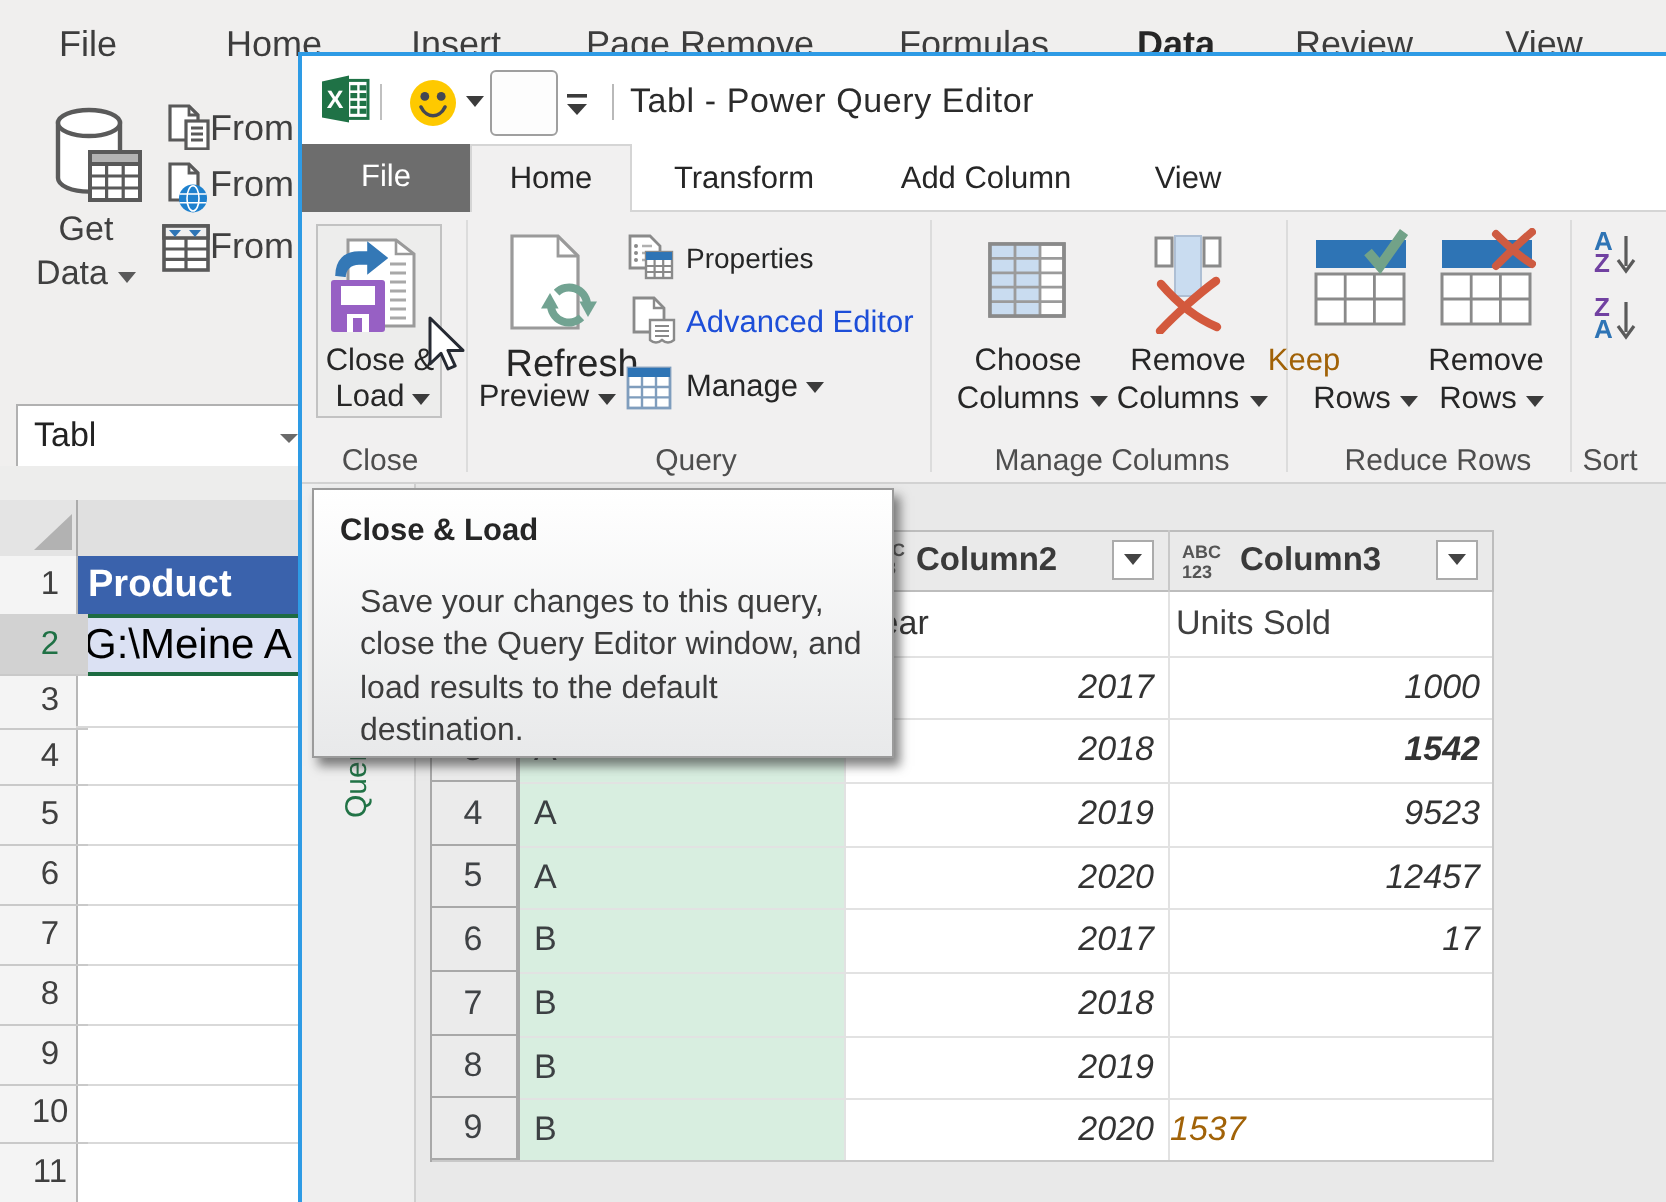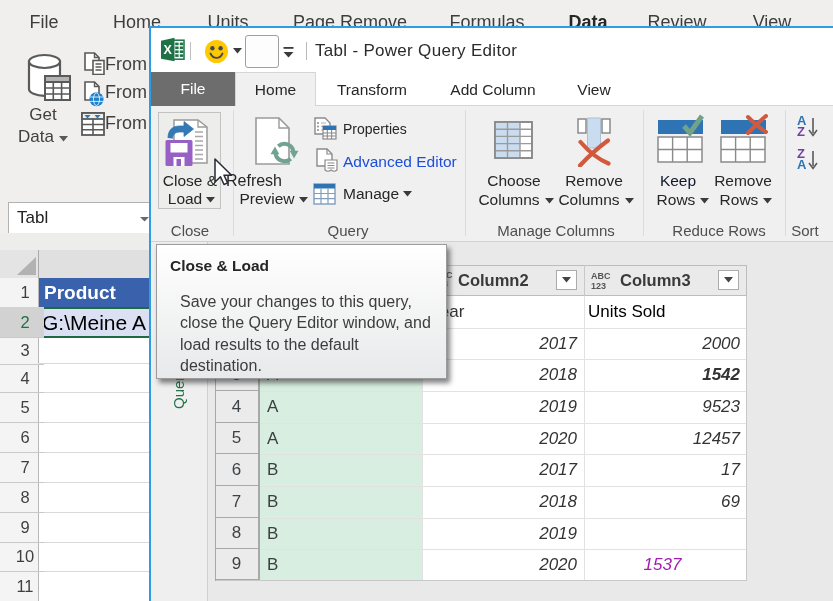--- a/index.html
+++ b/index.html
@@ -9,21 +9,21 @@
   .xtab{position:absolute;top:13px;height:19px;line-height:19px;font-size:18px;color:#3d3d3d;transform:translateX(-50%);white-space:nowrap}
   .ctr{display:flex;align-items:center;justify-content:center}
   .rn{padding-left:6px}
 </style>
 </head>
 <body>
 <div id="page">
 
 <div class="xtab" style="left:44px">File</div>
 <div class="xtab" style="left:137px">Home</div>
-<div class="xtab" style="left:228px">Units</div>
+<div class="xtab" style="left:228px">Insert</div>
 <div class="xtab" style="left:350px">Page Remove</div>
 <div class="xtab" style="left:487px">Formulas</div>
 <div class="xtab" style="left:588px;font-weight:bold;color:#262626">Data</div>
 <div class="xtab" style="left:677px">Review</div>
 <div class="xtab" style="left:772px">View</div>
 
 <svg class="a" style="left:26px;top:53px" width="46" height="50" viewBox="0 0 46 50">
   <path d="M3 8.5 V36 c0 3.8 6.9 6.8 15.5 6.8 c8.6 0 15.5-3 15.5-6.8 V8.5 Z" fill="#fff" stroke="#5a5a5a" stroke-width="2.2"></path>
   <ellipse cx="18.5" cy="8.5" rx="15.5" ry="6.5" fill="#fff" stroke="#5a5a5a" stroke-width="2.2"></ellipse>
   <g>
@@ -182,21 +182,21 @@
   <path d="M26 4 V14 H36" fill="none" stroke="#9a9a9a" stroke-width="1.4"></path>
   <g transform="translate(10.5,17.5)">
     <g stroke="#72a392" stroke-width="4" fill="none">
       <path d="M14.8 14.8 A9 9 0 0 1 30 20.2"></path>
       <path d="M27.2 27.2 A9 9 0 0 1 12 21.8"></path>
     </g>
     <path d="M26.2 19.3 h8.8 L30.5 27 Z" fill="#72a392"></path>
     <path d="M15.8 22.7 H7 L11.5 15 Z" fill="#72a392"></path>
   </g>
 </svg>
-<div class="a" style="left:254px;top:172px;transform:translateX(-50%);font-size:16px;color:#262626">Refresh</div>
+<div class="a" style="left:286px;top:172px;transform:translateX(-50%);font-size:19px;color:#262626">Refresh</div>
 <div class="a" style="left:267px;top:190px;transform:translateX(-50%);font-size:15.5px;color:#262626">Preview</div>
 <svg class="a" style="left:299px;top:197px" width="9" height="6" viewBox="0 0 9 6">
       <path d="M0 0 h9 L4.5 5.5 Z" fill="#3b3b3b"></path>
     </svg>
 <div class="a" style="left:348px;top:222px;transform:translateX(-50%);font-size:15px;color:#4e4e4e">Query</div>
 
 <svg class="a" style="left:314px;top:117px" width="23" height="23" viewBox="0 0 23 23">
   <path d="M1 1 h10 L16 6 V17 H1 Z" fill="#fff" stroke="#8a8a8a" stroke-width="1.4"></path>
   <circle cx="4" cy="6" r="1" fill="#8a8a8a"></circle>
       <circle cx="4" cy="9.5" r="1" fill="#8a8a8a"></circle>
@@ -249,21 +249,21 @@
 <svg class="a" style="left:625px;top:198px" width="9" height="6" viewBox="0 0 9 6">
       <path d="M0 0 h9 L4.5 5.5 Z" fill="#3b3b3b"></path>
     </svg>
 
 <svg class="a" style="left:657px;top:114px" width="48" height="50" viewBox="0 0 48 50">
   <rect x="1" y="6" width="45" height="14" fill="#2e74b5"></rect>
   <rect x="1" y="23" width="44" height="25" fill="#fff" stroke="#8a8a8a" stroke-width="1.5"></rect>
   <path d="M15.6 23 V48 M30.2 23 V48 M1 35.5 h44" stroke="#8a8a8a" stroke-width="1.4" fill="none"></path>
   <path d="M27 12 l6 7 L45 2" stroke="#72a288" stroke-width="5" fill="none"></path>
 </svg>
-<div class="a" style="left:678px;top:172px;transform:translateX(-50%);font-size:15.5px;color:#0f172a">Keep</div>
+<div class="a" style="left:652px;top:172px;transform:translateX(-50%);font-size:15.5px;color:#a16207">Keep</div>
 <div class="a" style="left:676px;top:191px;transform:translateX(-50%);font-size:15.5px;color:#262626">Rows</div>
 <svg class="a" style="left:700px;top:198px" width="9" height="6" viewBox="0 0 9 6">
       <path d="M0 0 h9 L4.5 5.5 Z" fill="#3b3b3b"></path>
     </svg>
 <div class="a" style="left:719px;top:222px;transform:translateX(-50%);font-size:15px;color:#4e4e4e;white-space:nowrap">Reduce Rows</div>
 
 <svg class="a" style="left:720px;top:114px" width="48" height="50" viewBox="0 0 48 50">
   <rect x="1" y="6" width="45" height="14" fill="#2e74b5"></rect>
   <rect x="1" y="23" width="44" height="25" fill="#fff" stroke="#8a8a8a" stroke-width="1.5"></rect>
   <path d="M15.6 23 V48 M30.2 23 V48 M1 35.5 h44" stroke="#8a8a8a" stroke-width="1.4" fill="none"></path>
@@ -312,26 +312,26 @@
         <path d="M0 0 h9 L4.5 5.5 Z" fill="#444"></path>
       </svg>
     </div>
 
 <div class="a" style="left:260px;top:296px;width:162px;height:284px;background:#d8eee0"></div>
 
 <div class="a ctr" style="left:215px;top:296px;width:44px;height:32px;background:#ebebeb;border-right:1px solid #a8a8a8;border-bottom:1px solid #a8a8a8;box-sizing:border-box;font-size:17px;color:#3f4245">1</div>
 <div class="a" style="left:267px;top:302px;font-size:17px;color:#333">Product</div>
 <div class="a" style="left:260px;top:328px;width:486px;height:1px;background:#e2e2e2"></div>
 <div class="a" style="left:430px;top:302px;font-size:17px;color:#333">Year</div>
-<div class="a" style="left:588px;top:302px;font-size:17px;color:#000000">Units Sold</div>
+<div class="a" style="left:588px;top:302px;font-size:17px;color:#404040">Units Sold</div>
 <div class="a ctr" style="left:215px;top:328px;width:44px;height:31px;background:#ebebeb;border-right:1px solid #a8a8a8;border-bottom:1px solid #a8a8a8;box-sizing:border-box;font-size:17px;color:#3f4245">2</div>
 <div class="a" style="left:267px;top:334px;font-size:17px;color:#3c4043">A</div>
 <div class="a" style="left:260px;top:359px;width:486px;height:1px;background:#e2e2e2"></div>
 <div class="a" style="left:423px;top:334px;width:154px;text-align:right;font-size:17px;color:#333;font-style:italic;">2017</div>
-<div class="a" style="left:585px;top:334px;width:155px;text-align:right;font-size:17px;color:#333;font-style:italic;">2000</div>
+<div class="a" style="left:585px;top:334px;width:155px;text-align:right;font-size:17px;color:#333;font-style:italic;">1000</div>
 <div class="a ctr" style="left:215px;top:359px;width:44px;height:32px;background:#ebebeb;border-right:1px solid #a8a8a8;border-bottom:1px solid #a8a8a8;box-sizing:border-box;font-size:17px;color:#3f4245">3</div>
 <div class="a" style="left:267px;top:365px;font-size:17px;color:#3c4043">A</div>
 <div class="a" style="left:260px;top:391px;width:486px;height:1px;background:#e2e2e2"></div>
 <div class="a" style="left:423px;top:365px;width:154px;text-align:right;font-size:17px;color:#333;font-style:italic;">2018</div>
 <div class="a" style="left:585px;top:365px;width:155px;text-align:right;font-size:17px;color:#333;font-style:italic;font-weight:bold;">1542</div>
 <div class="a ctr" style="left:215px;top:391px;width:44px;height:32px;background:#ebebeb;border-right:1px solid #a8a8a8;border-bottom:1px solid #a8a8a8;box-sizing:border-box;font-size:17px;color:#3f4245">4</div>
 <div class="a" style="left:267px;top:397px;font-size:17px;color:#3c4043">A</div>
 <div class="a" style="left:260px;top:423px;width:486px;height:1px;background:#e2e2e2"></div>
 <div class="a" style="left:423px;top:397px;width:154px;text-align:right;font-size:17px;color:#333;font-style:italic;">2019</div>
 <div class="a" style="left:585px;top:397px;width:155px;text-align:right;font-size:17px;color:#333;font-style:italic;">9523</div>
@@ -342,29 +342,28 @@
 <div class="a" style="left:585px;top:429px;width:155px;text-align:right;font-size:17px;color:#333;font-style:italic;">12457</div>
 <div class="a ctr" style="left:215px;top:454px;width:44px;height:32px;background:#ebebeb;border-right:1px solid #a8a8a8;border-bottom:1px solid #a8a8a8;box-sizing:border-box;font-size:17px;color:#3f4245">6</div>
 <div class="a" style="left:267px;top:460px;font-size:17px;color:#3c4043">B</div>
 <div class="a" style="left:260px;top:486px;width:486px;height:1px;background:#e2e2e2"></div>
 <div class="a" style="left:423px;top:460px;width:154px;text-align:right;font-size:17px;color:#333;font-style:italic;">2017</div>
 <div class="a" style="left:585px;top:460px;width:155px;text-align:right;font-size:17px;color:#333;font-style:italic;">17</div>
 <div class="a ctr" style="left:215px;top:486px;width:44px;height:32px;background:#ebebeb;border-right:1px solid #a8a8a8;border-bottom:1px solid #a8a8a8;box-sizing:border-box;font-size:17px;color:#3f4245">7</div>
 <div class="a" style="left:267px;top:492px;font-size:17px;color:#3c4043">B</div>
 <div class="a" style="left:260px;top:518px;width:486px;height:1px;background:#e2e2e2"></div>
 <div class="a" style="left:423px;top:492px;width:154px;text-align:right;font-size:17px;color:#333;font-style:italic;">2018</div>
-<div class="a" style="left:585px;top:492px;width:155px;text-align:right;font-size:17px;color:#333;font-style:italic;">69</div>
 <div class="a ctr" style="left:215px;top:518px;width:44px;height:31px;background:#ebebeb;border-right:1px solid #a8a8a8;border-bottom:1px solid #a8a8a8;box-sizing:border-box;font-size:17px;color:#3f4245">8</div>
 <div class="a" style="left:267px;top:524px;font-size:17px;color:#3c4043">B</div>
 <div class="a" style="left:260px;top:549px;width:486px;height:1px;background:#e2e2e2"></div>
 <div class="a" style="left:423px;top:524px;width:154px;text-align:right;font-size:17px;color:#333;font-style:italic;">2019</div>
 <div class="a ctr" style="left:215px;top:549px;width:44px;height:31px;background:#ebebeb;border-right:1px solid #a8a8a8;border-bottom:1px solid #a8a8a8;box-sizing:border-box;font-size:17px;color:#3f4245">9</div>
 <div class="a" style="left:267px;top:555px;font-size:17px;color:#3c4043">B</div>
 <div class="a" style="left:423px;top:555px;width:154px;text-align:right;font-size:17px;color:#333;font-style:italic;">2020</div>
-<div class="a" style="left:585px;top:555px;width:155px;text-align:center;font-size:17px;color:#a21caf;font-style:italic;">1537</div>
+<div class="a" style="left:585px;top:555px;width:155px;text-align:left;font-size:17px;color:#a16207;font-style:italic;">1537</div>
 <div class="a" style="left:259px;top:296px;width:1px;height:284px;background:#a8a8a8"></div>
 <div class="a" style="left:215px;top:296px;width:1px;height:285px;background:#a8a8a8"></div>
 <div class="a" style="left:422px;top:296px;width:1px;height:284px;background:#e2e2e2"></div>
 <div class="a" style="left:584px;top:296px;width:1px;height:284px;background:#e2e2e2"></div>
 
 <div class="a" style="left:156px;top:244px;width:291px;height:135px;background:linear-gradient(#ffffff,#e8e9ea);border:1px solid #9b9b9b;box-sizing:border-box;box-shadow:3px 4px 5px rgba(45,45,45,0.6)">
   <div class="a" style="left:13px;top:12px;font-size:15.5px;font-weight:bold;color:#262626">Close &amp; Load</div>
   <div class="a" style="left:23px;top:46px;width:268px;font-size:16px;color:#3d3d3d;line-height:21.4px;white-space:nowrap">Save your changes to this query,<br>close the Query Editor window, and<br>load results to the default<br>destination.</div>
 </div>
 

